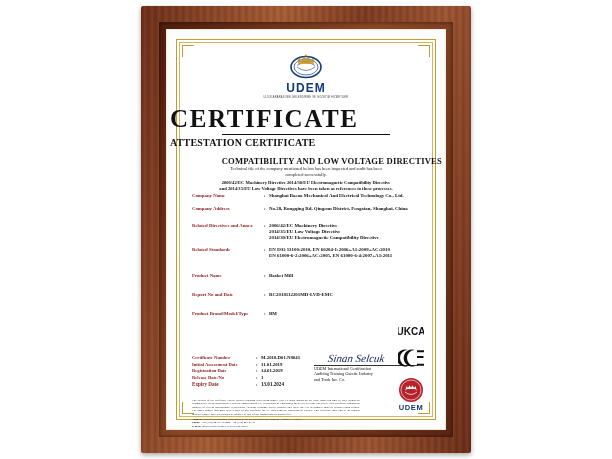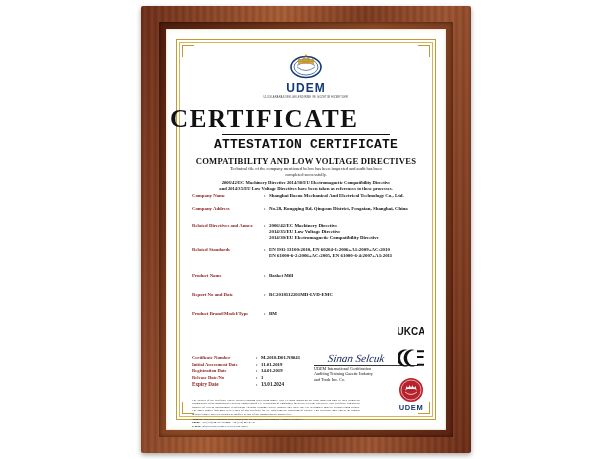--- a/index.html
+++ b/index.html
@@ -110,40 +110,39 @@
   #title-rule {
     position: absolute;
     top: 101px;
     left: 52px; right: 52px;
     height: 1px;
     background: #111;
   }
   #subtitle-1 {
     position: absolute;
     top: 104px; left: 0; right: 0;
-    text-align: center;
-    font-weight: bold;
-    font-size: 13px;
+    text-align: left;
+    font-weight: bold;
+    font-size: 10px;
     letter-spacing: 0.2px;
     color: #111;
-    font-family: Liberation Mono, monospace;
   }
   #subtitle-2 {
     position: absolute;
     top: 113px; left: 0; right: 0;
     text-align: center;
     font-weight: bold;
     font-size: 8.6px;
     letter-spacing: 0.2px;
     color: #111;
   }
   #subtitle-3 {
     position: absolute;
     top: 123px; left: 0; right: 0;
-    text-align: center;
+    text-align: right;
     font-weight: bold;
     font-size: 8.6px;
     letter-spacing: 0.2px;
     color: #111;
   }
   #attest-1 {
     position: absolute;
     top: 133px; left: 0; right: 0;
     text-align: center;
     font-size: 4.4px;

